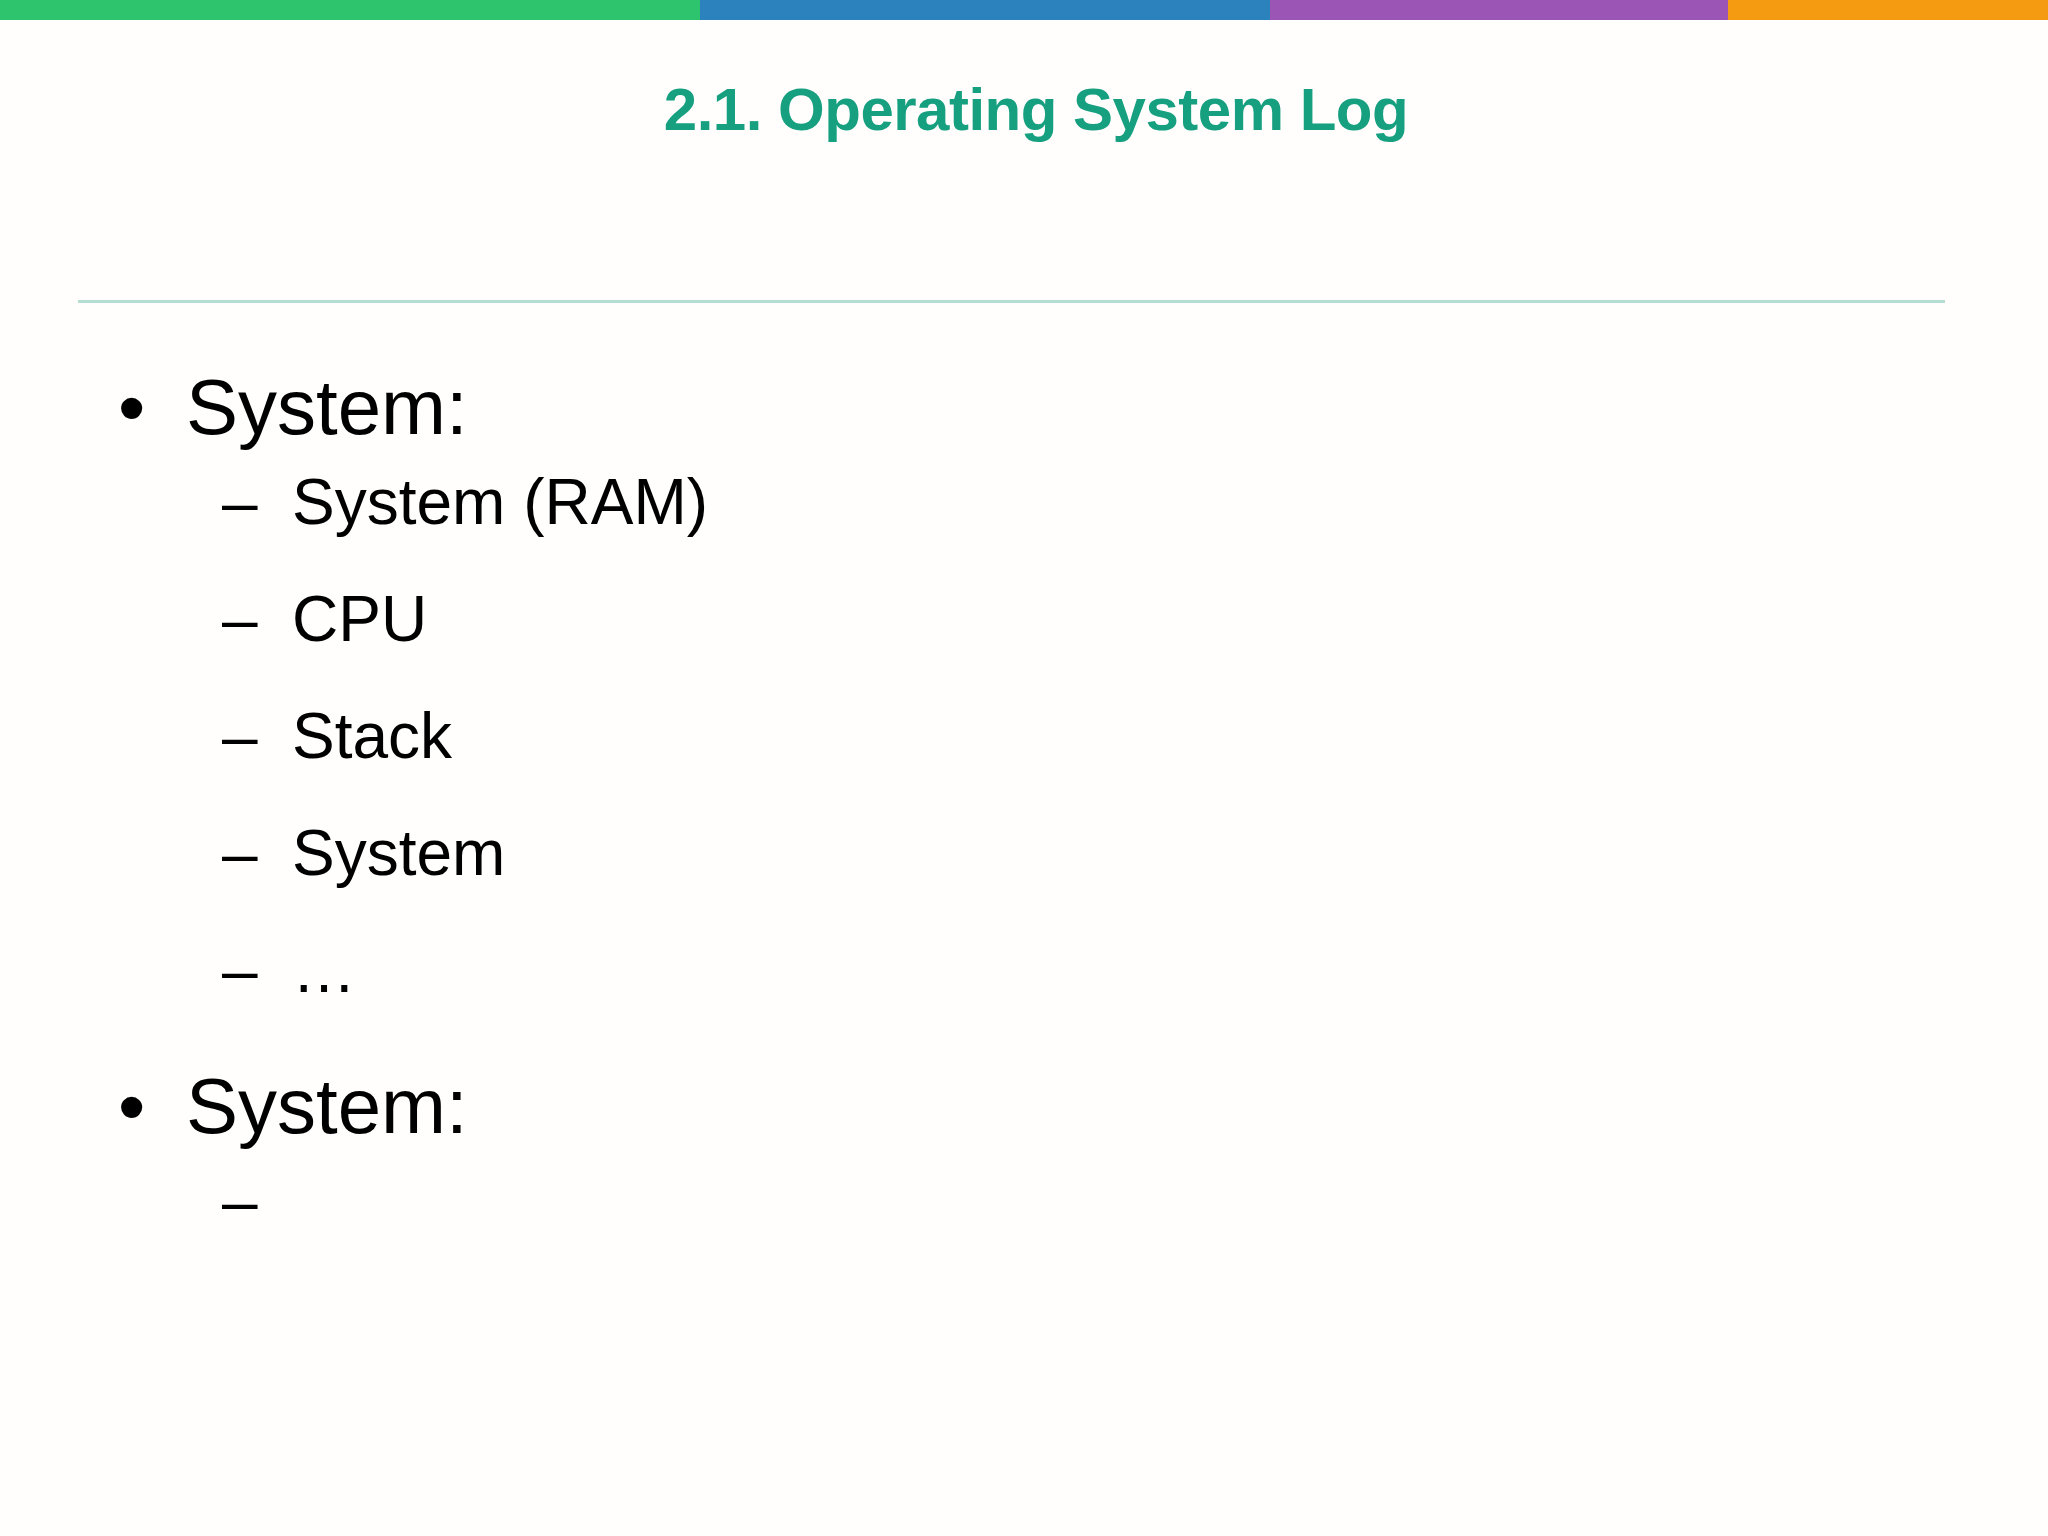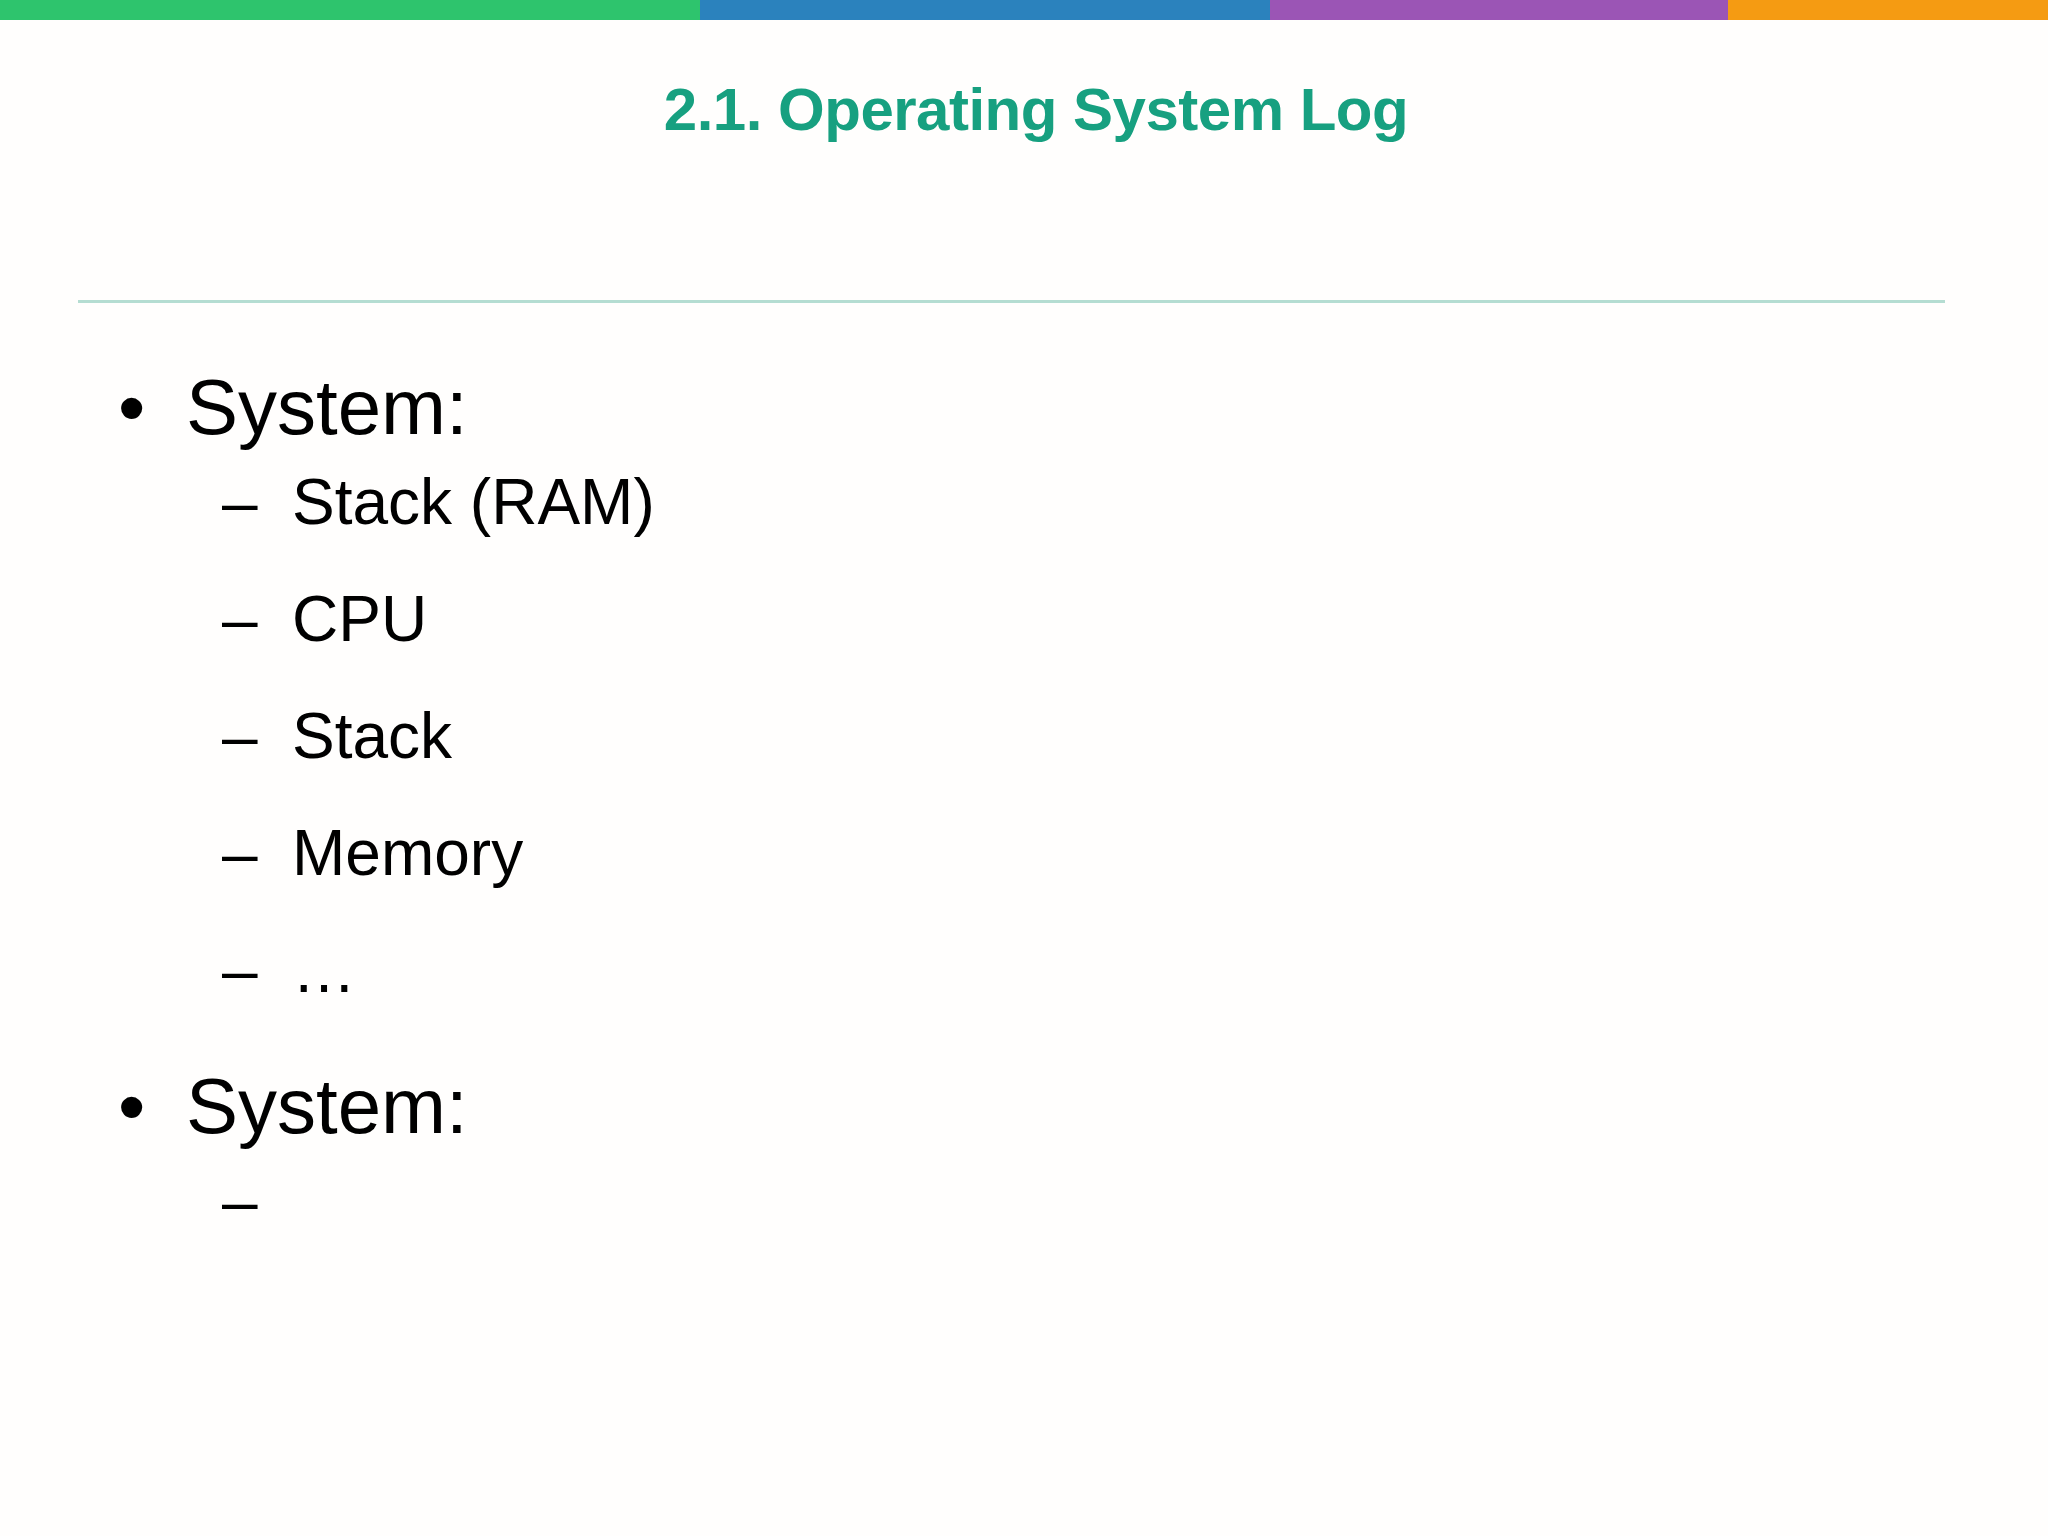--- a/index.html
+++ b/index.html
@@ -130,36 +130,36 @@
 
   <div class="content">
 
     <div class="item lvl1">
       <span class="marker">•</span>
       <span class="label">System:</span>
     </div>
 
     <div class="item lvl2">
       <span class="marker">–</span>
-      <span class="label">Stack (RAM)</span>
+      <span class="label">System (RAM)</span>
     </div>
 
     <div class="item lvl2">
       <span class="marker">–</span>
       <span class="label">CPU</span>
     </div>
 
     <div class="item lvl2">
       <span class="marker">–</span>
       <span class="label">Stack</span>
     </div>
 
     <div class="item lvl2">
       <span class="marker">–</span>
-      <span class="label">Memory</span>
+      <span class="label">System</span>
     </div>
 
     <div class="item lvl2">
       <span class="marker">–</span>
       <span class="label">…</span>
     </div>
 
     <div class="group-gap"></div>
 
     <div class="item lvl1">

